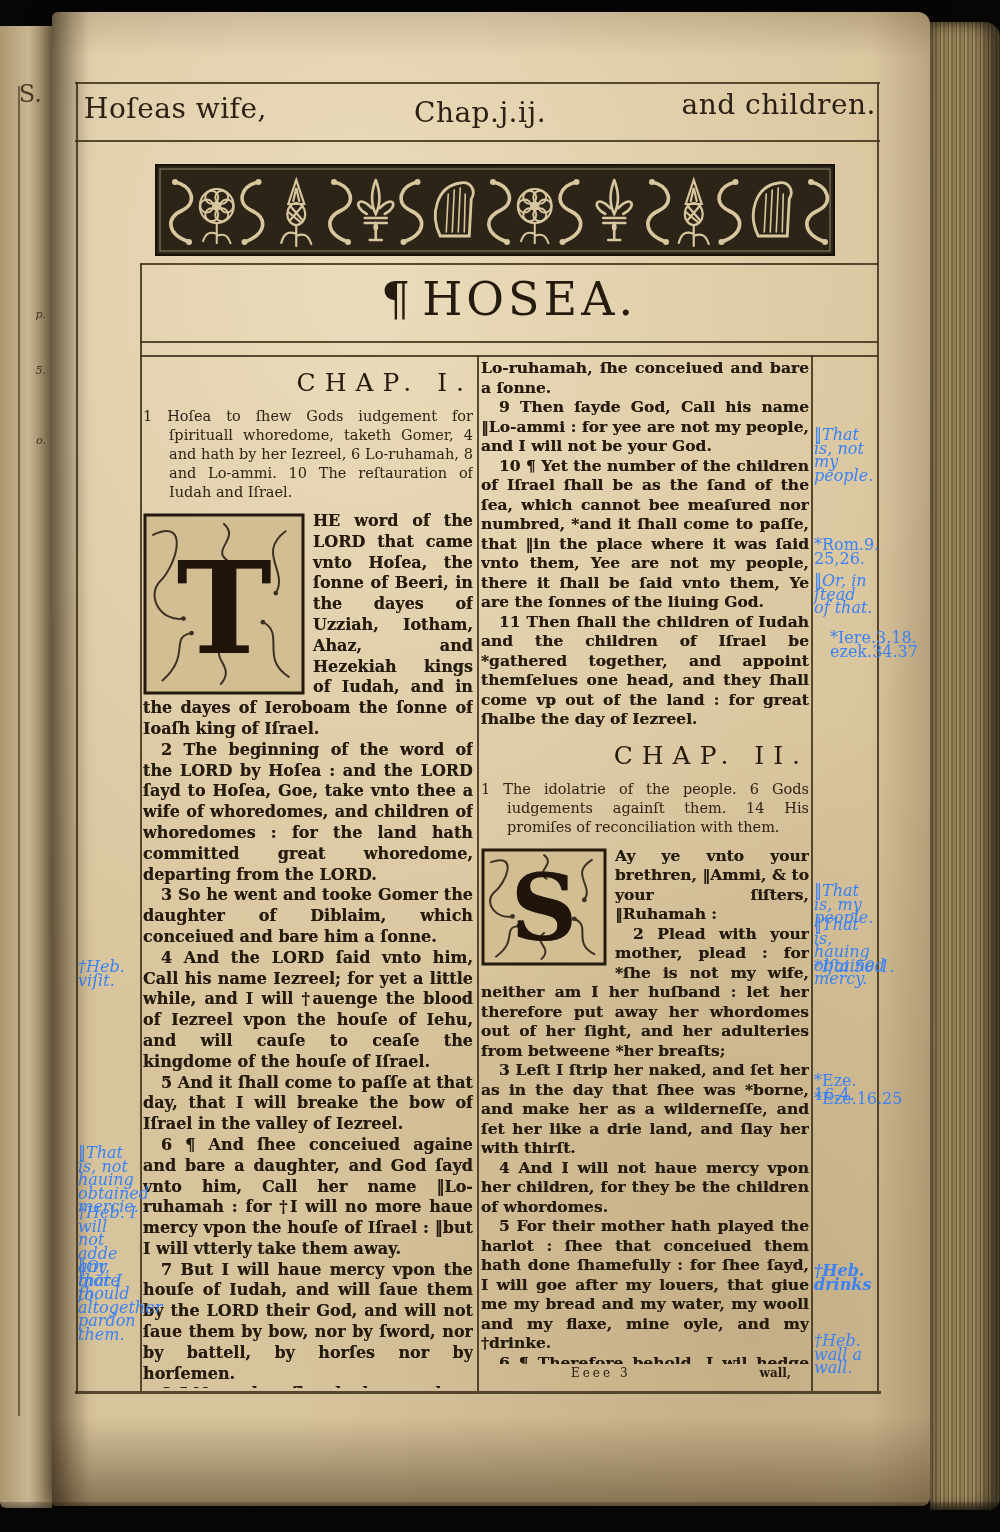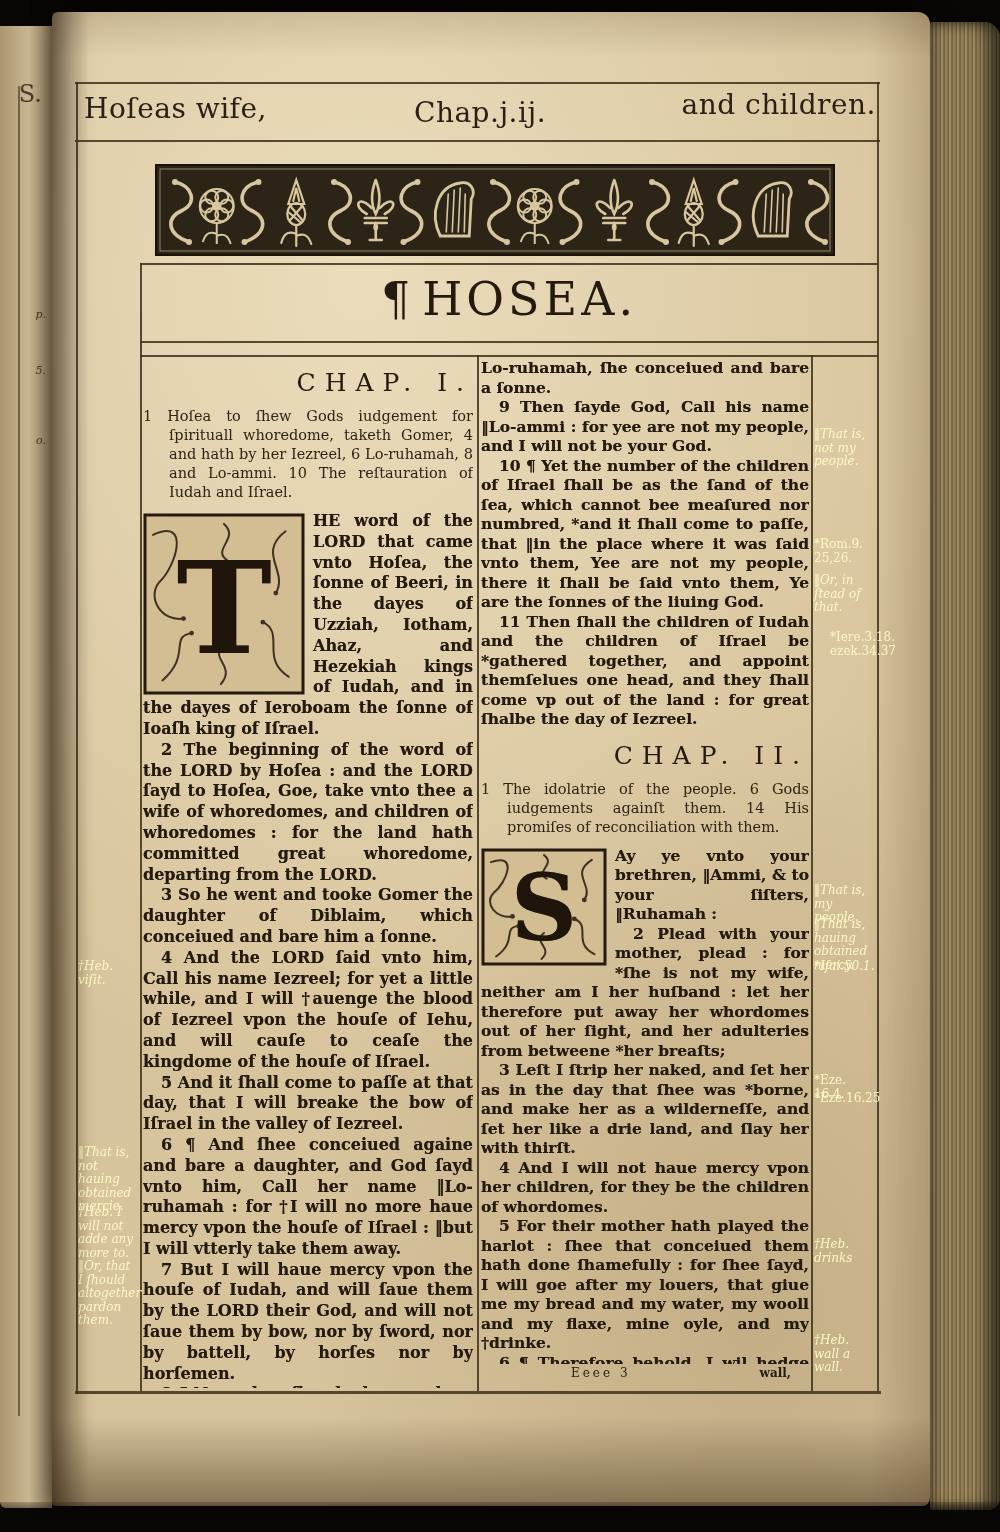--- a/index.html
+++ b/index.html
@@ -52,21 +52,21 @@
     text-shadow:0 0 .5px rgba(42,31,18,.65);}
   .colL .verse{font-size:16px;line-height:20.8px;}
   .colR .verse{font-size:15.5px;line-height:19.5px;}
   .verse.opening,.verse.carryover{text-indent:0;}
   .dropcap-box{float:left;margin:2px 8px 2px 0;line-height:0;}
   
   .sig-row{position:absolute;left:481px;top:1366px;width:328px;height:22px;}
   .sig{position:absolute;left:90px;font-size:12px;letter-spacing:3px;}
   .catch{position:absolute;right:18px;font-weight:700;font-size:12px;margin-left:31px;}
   
-  .mnote{position:absolute;font-style:italic;font-size:12px;line-height:13.6px;color:#fef9c3;}
+  .mnote{position:absolute;font-style:italic;font-size:16px;line-height:13.6px;color:#3b82f6;}
   .mnote.roman{font-style:normal;}
   .mnote.mL{left:78px;width:60px;}
   .mnote.mR{left:814px;width:62px;}
   .bottom-dark{position:absolute;left:0;top:1502px;width:1000px;height:30px;
     background:linear-gradient(180deg,rgba(10,7,4,.2),#070604 70%);}
 </style>
 </head>
 <body>
 
 <div class="scene">
@@ -294,19 +294,19 @@
   <div id="notesR">
       <div class="mnote mR" style="top: 428px;">‖That is, not my people.</div>
       <div class="mnote mR roman" style="top: 538px;">*Rom.9. 25,26.</div>
       <div class="mnote mR" style="top: 574px;">‖Or, in ſtead of that.</div>
       <div class="mnote mR roman" style="top: 631px; margin-left: 16px;">*Iere.3.18. ezek.34.37</div>
       <div class="mnote mR" style="top: 884px;">‖That is, my people.</div>
       <div class="mnote mR" style="top: 918px;">‖That is, hauing obtained mercy.</div>
       <div class="mnote mR roman" style="top: 960px; font-style: italic;">*Iſai.50.1.</div>
       <div class="mnote mR roman" style="top: 1092px;">*Eze.16.25</div>
       <div class="mnote mR roman" style="top: 1074px;">*Eze. 16.4.</div>
-      <div class="mnote mR" style="top: 1238px;">†Heb. drinks</div>
+      <div class="mnote mR" style="top: 1264px; font-weight: bold;">†Heb. drinks</div>
       <div class="mnote mR" style="top: 1334px;">†Heb. wall a wall.</div>
     </div>
 
   <div class="fore-edge"></div>
   <div class="bottom-dark"></div>
 </div>
 
 </body></html>

